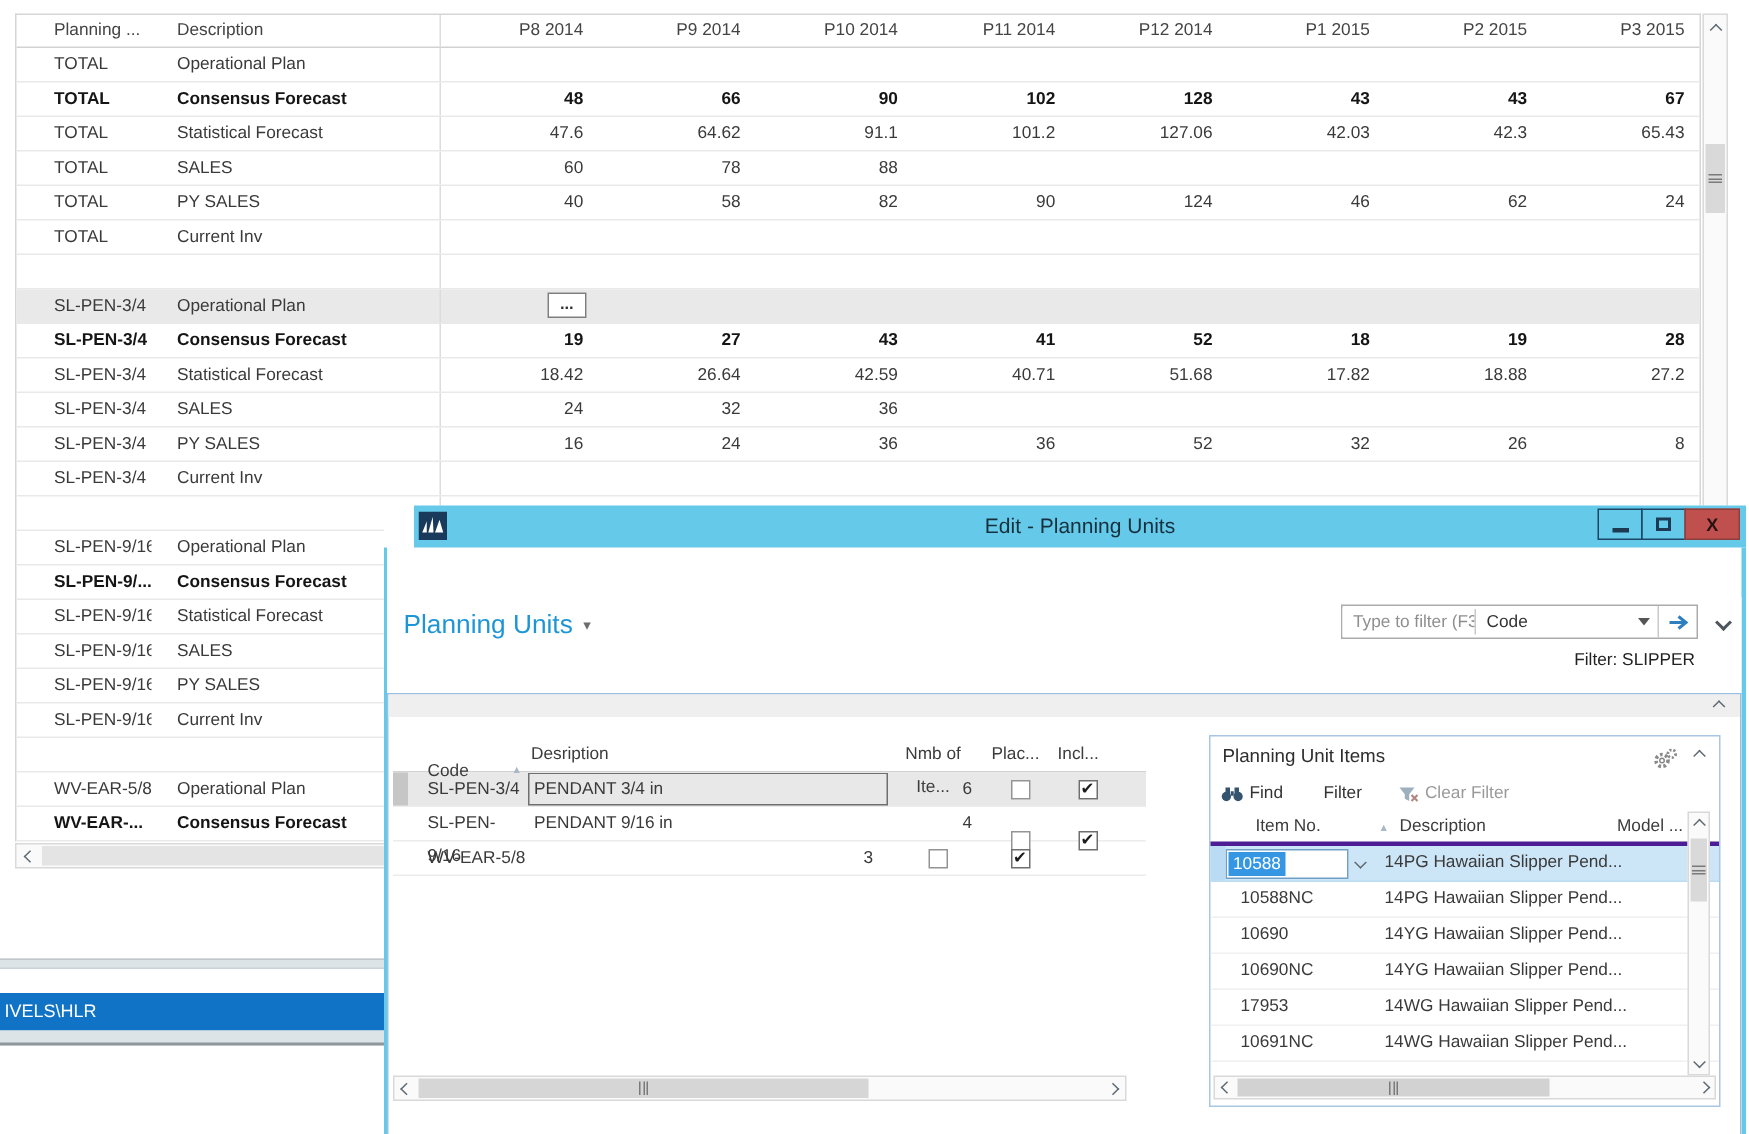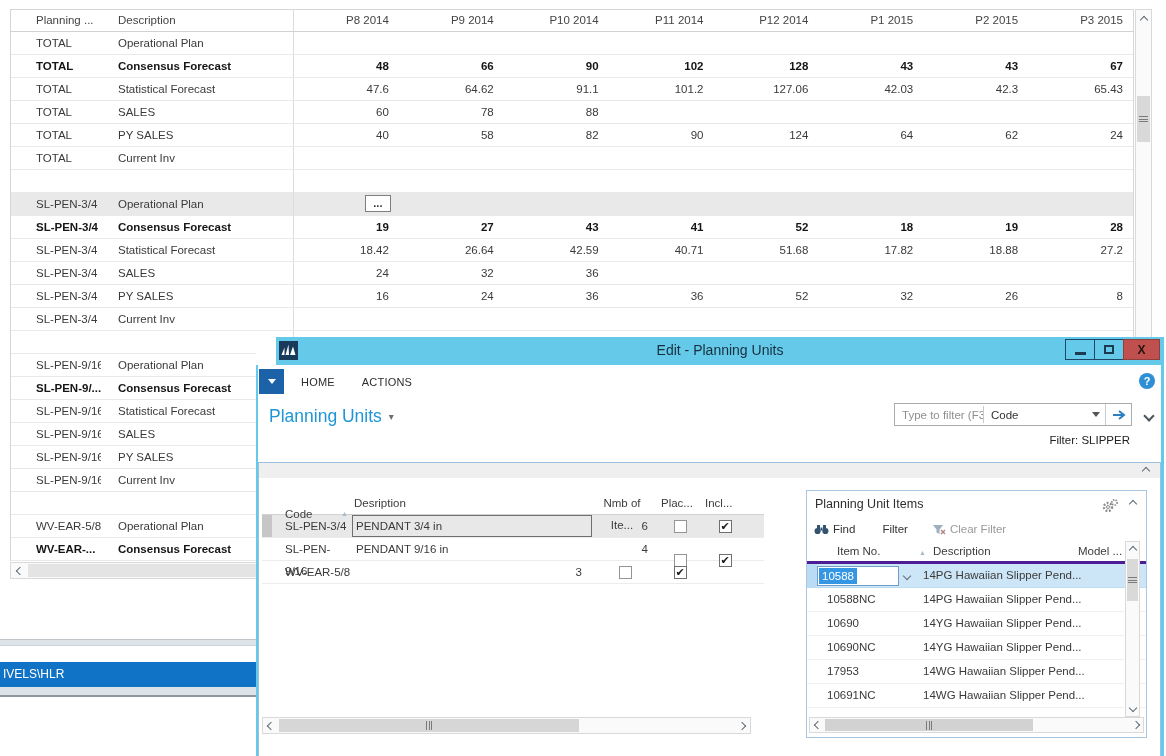--- a/index.html
+++ b/index.html
@@ -233,21 +233,21 @@
           <div class="bgc num"></div>
         </div>
         <div class="bgrow">
           <div class="bgc unit">TOTAL</div>
           <div class="bgc desc">PY SALES</div>
           <div class="bgc num">40</div>
           <div class="bgc num">58</div>
           <div class="bgc num">82</div>
           <div class="bgc num">90</div>
           <div class="bgc num">124</div>
-          <div class="bgc num">64</div>
+          <div class="bgc num">46</div>
           <div class="bgc num">62</div>
           <div class="bgc num">24</div>
         </div>
         <div class="bgrow">
           <div class="bgc unit">TOTAL</div>
           <div class="bgc desc">Current Inv</div>
           <div class="bgc num"></div>
           <div class="bgc num"></div>
           <div class="bgc num"></div>
           <div class="bgc num"></div>
@@ -504,27 +504,20 @@
           </div>
         <div class="wbtn">
             <span class="g-max"></span>
           </div>
         <div class="wbtn close">
             <span>X</span>
           </div>
       </div>
     </div>
 
-    <div class="menubar">
-      <div class="appmenu-btn">
-        <span class="tri-down-w"></span>
-      </div>
-      <span id="menu-items"><span class="menu-item">HOME</span><span class="menu-item">ACTIONS</span></span>
-      <div class="help-btn">?</div>
-    </div>
 
     <div class="pagehead">
       <div class="page-title">
         <span>Planning Units</span><span class="caret">▾</span>
       </div>
       <div class="filterbox">
         <input class="f-input" placeholder="Type to filter (F3)" style="">
         <span class="f-sep"></span>
         <span class="f-field">Code</span>
         <span class="f-dd">

